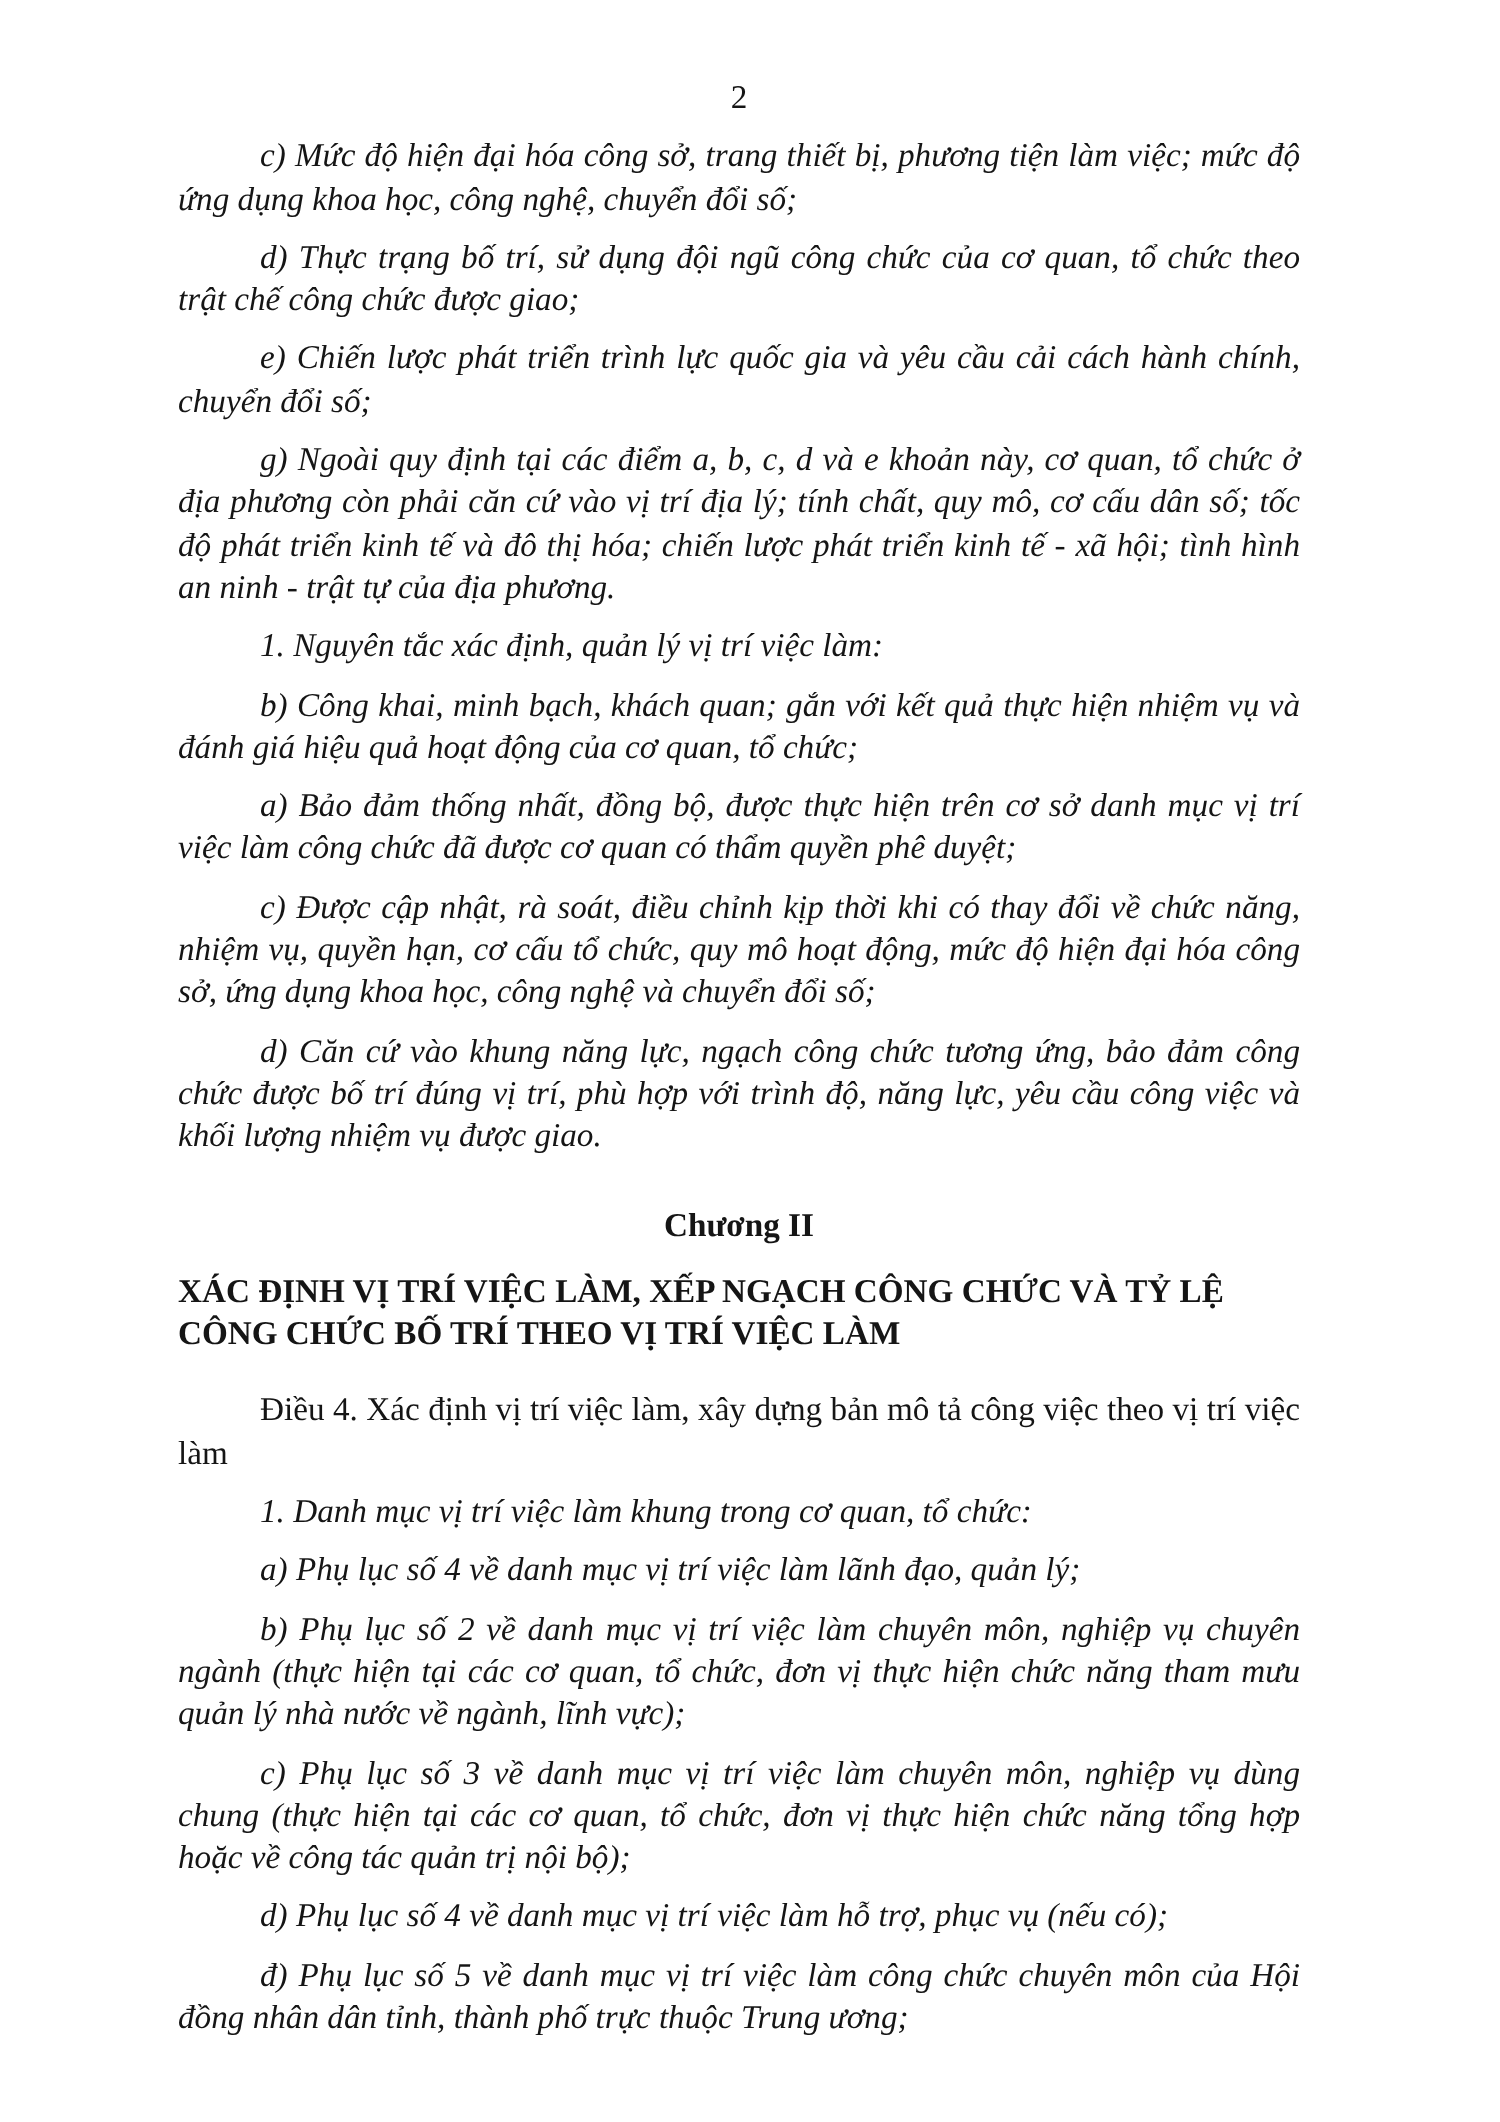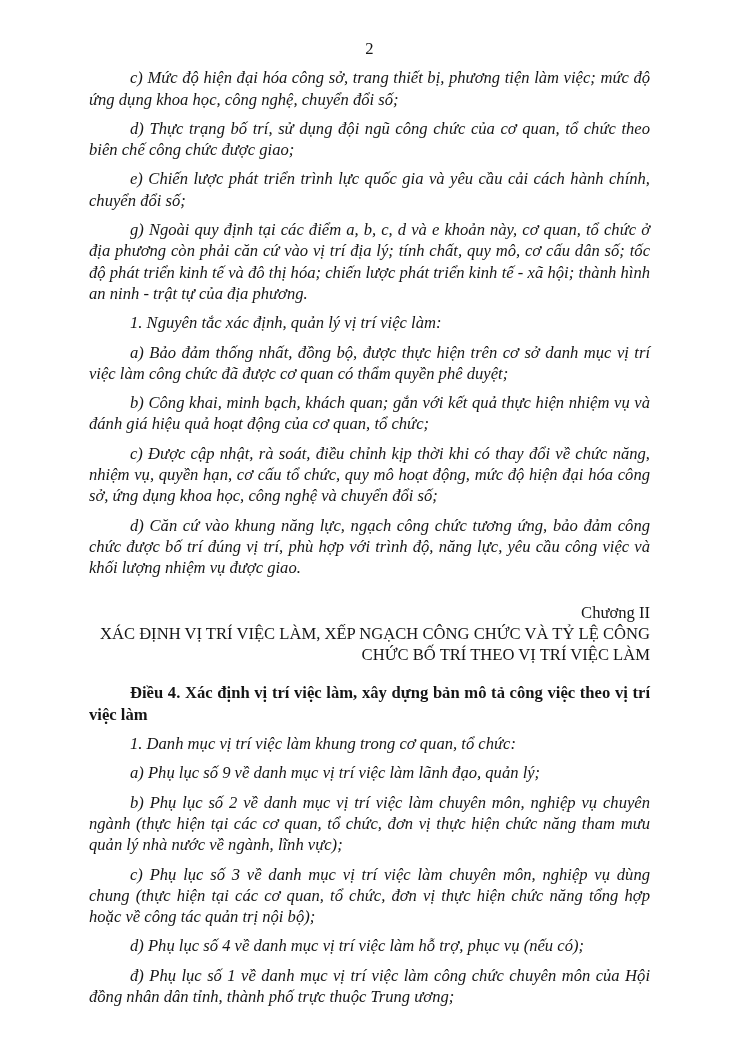--- a/index.html
+++ b/index.html
@@ -26,54 +26,54 @@
   }
   .doc-body p {
     margin: 8px 0 0 0;
   }
   p.body {
     text-align: justify;
     text-indent: 41px;
     font-style: italic;
   }
   p.chapter-label {
-    text-align: right;
-    font-weight: normal;
+    text-align: center;
+    font-weight: bold;
     margin-top: 23px;
   }
   p.chapter-title {
-    text-align: right;
-    font-weight: normal;
-    margin-top: 0;
+    text-align: left;
+    font-weight: bold;
+    margin-top: 12px;
   }
   p.article-heading {
     text-align: justify;
     text-indent: 41px;
-    font-weight: bold;
+    font-weight: normal;
     margin-top: 17px;
   }
 </style>
 </head>
 <body>
 
 <div class="page">
   <div class="page-number">2</div>
   <div class="doc-body">
       <p class="body">c) Mức độ hiện đại hóa công sở, trang thiết bị, phương tiện làm việc; mức độ ứng dụng khoa học, công nghệ, chuyển đổi số;</p>
-      <p class="body">d) Thực trạng bố trí, sử dụng đội ngũ công chức của cơ quan, tổ chức theo biên chế công chức được giao;</p>
+      <p class="body">d) Thực trạng bố trí, sử dụng đội ngũ công chức của cơ quan, tổ chức theo trật chế công chức được giao;</p>
       <p class="body">e) Chiến lược phát triển trình lực quốc gia và yêu cầu cải cách hành chính, chuyển đổi số;</p>
-      <p class="body">g) Ngoài quy định tại các điểm a, b, c, d và e khoản này, cơ quan, tổ chức ở địa phương còn phải căn cứ vào vị trí địa lý; tính chất, quy mô, cơ cấu dân số; tốc độ phát triển kinh tế và đô thị hóa; chiến lược phát triển kinh tế - xã hội; thành hình an ninh - trật tự của địa phương.</p>
+      <p class="body">g) Ngoài quy định tại các điểm a, b, c, d và e khoản này, cơ quan, tổ chức ở địa phương còn phải căn cứ vào vị trí địa lý; tính chất, quy mô, cơ cấu dân số; tốc độ phát triển kinh tế và đô thị hóa; chiến lược phát triển kinh tế - xã hội; tình hình an ninh - trật tự của địa phương.</p>
       <p class="body">1. Nguyên tắc xác định, quản lý vị trí việc làm:</p>
+      <p class="body">b) Công khai, minh bạch, khách quan; gắn với kết quả thực hiện nhiệm vụ và đánh giá hiệu quả hoạt động của cơ quan, tổ chức;</p>
       <p class="body">a) Bảo đảm thống nhất, đồng bộ, được thực hiện trên cơ sở danh mục vị trí việc làm công chức đã được cơ quan có thẩm quyền phê duyệt;</p>
-      <p class="body">b) Công khai, minh bạch, khách quan; gắn với kết quả thực hiện nhiệm vụ và đánh giá hiệu quả hoạt động của cơ quan, tổ chức;</p>
       <p class="body">c) Được cập nhật, rà soát, điều chỉnh kịp thời khi có thay đổi về chức năng, nhiệm vụ, quyền hạn, cơ cấu tổ chức, quy mô hoạt động, mức độ hiện đại hóa công sở, ứng dụng khoa học, công nghệ và chuyển đổi số;</p>
       <p class="body">d) Căn cứ vào khung năng lực, ngạch công chức tương ứng, bảo đảm công chức được bố trí đúng vị trí, phù hợp với trình độ, năng lực, yêu cầu công việc và khối lượng nhiệm vụ được giao.</p>
       <p class="chapter-label">Chương II</p>
       <p class="chapter-title">XÁC ĐỊNH VỊ TRÍ VIỆC LÀM, XẾP NGẠCH CÔNG CHỨC VÀ TỶ LỆ CÔNG CHỨC BỐ TRÍ THEO VỊ TRÍ VIỆC LÀM</p>
       <p class="article-heading">Điều 4. Xác định vị trí việc làm, xây dựng bản mô tả công việc theo vị trí việc làm</p>
       <p class="body">1. Danh mục vị trí việc làm khung trong cơ quan, tổ chức:</p>
-      <p class="body">a) Phụ lục số 9 về danh mục vị trí việc làm lãnh đạo, quản lý;</p>
+      <p class="body">a) Phụ lục số 4 về danh mục vị trí việc làm lãnh đạo, quản lý;</p>
       <p class="body">b) Phụ lục số 2 về danh mục vị trí việc làm chuyên môn, nghiệp vụ chuyên ngành (thực hiện tại các cơ quan, tổ chức, đơn vị thực hiện chức năng tham mưu quản lý nhà nước về ngành, lĩnh vực);</p>
       <p class="body">c) Phụ lục số 3 về danh mục vị trí việc làm chuyên môn, nghiệp vụ dùng chung (thực hiện tại các cơ quan, tổ chức, đơn vị thực hiện chức năng tổng hợp hoặc về công tác quản trị nội bộ);</p>
       <p class="body">d) Phụ lục số 4 về danh mục vị trí việc làm hỗ trợ, phục vụ (nếu có);</p>
-      <p class="body">đ) Phụ lục số 1 về danh mục vị trí việc làm công chức chuyên môn của Hội đồng nhân dân tỉnh, thành phố trực thuộc Trung ương;</p>
+      <p class="body">đ) Phụ lục số 5 về danh mục vị trí việc làm công chức chuyên môn của Hội đồng nhân dân tỉnh, thành phố trực thuộc Trung ương;</p>
     </div>
 </div>
 
 </body></html>

